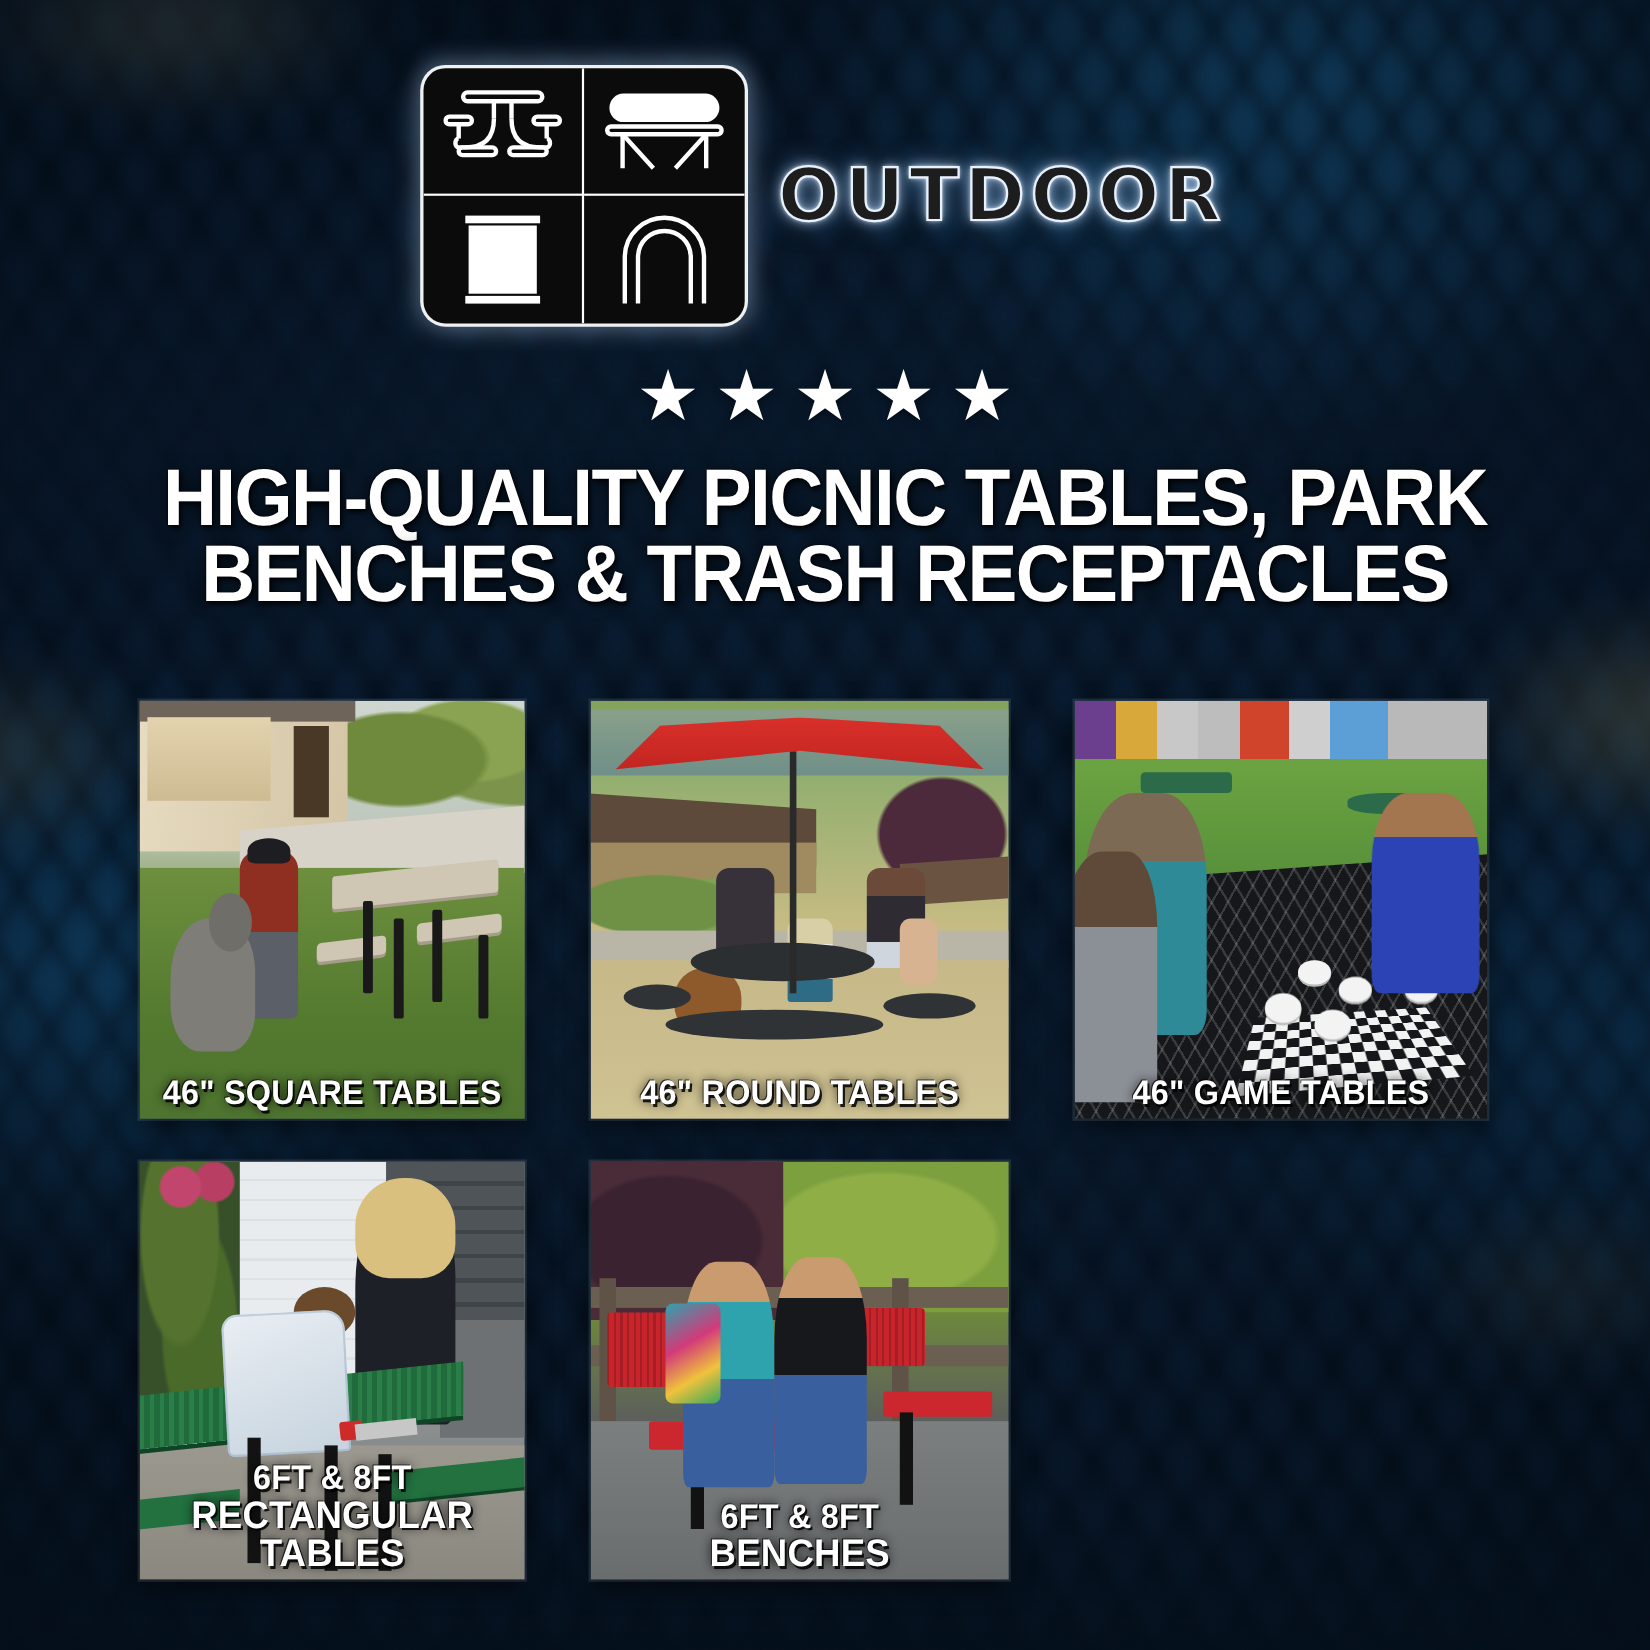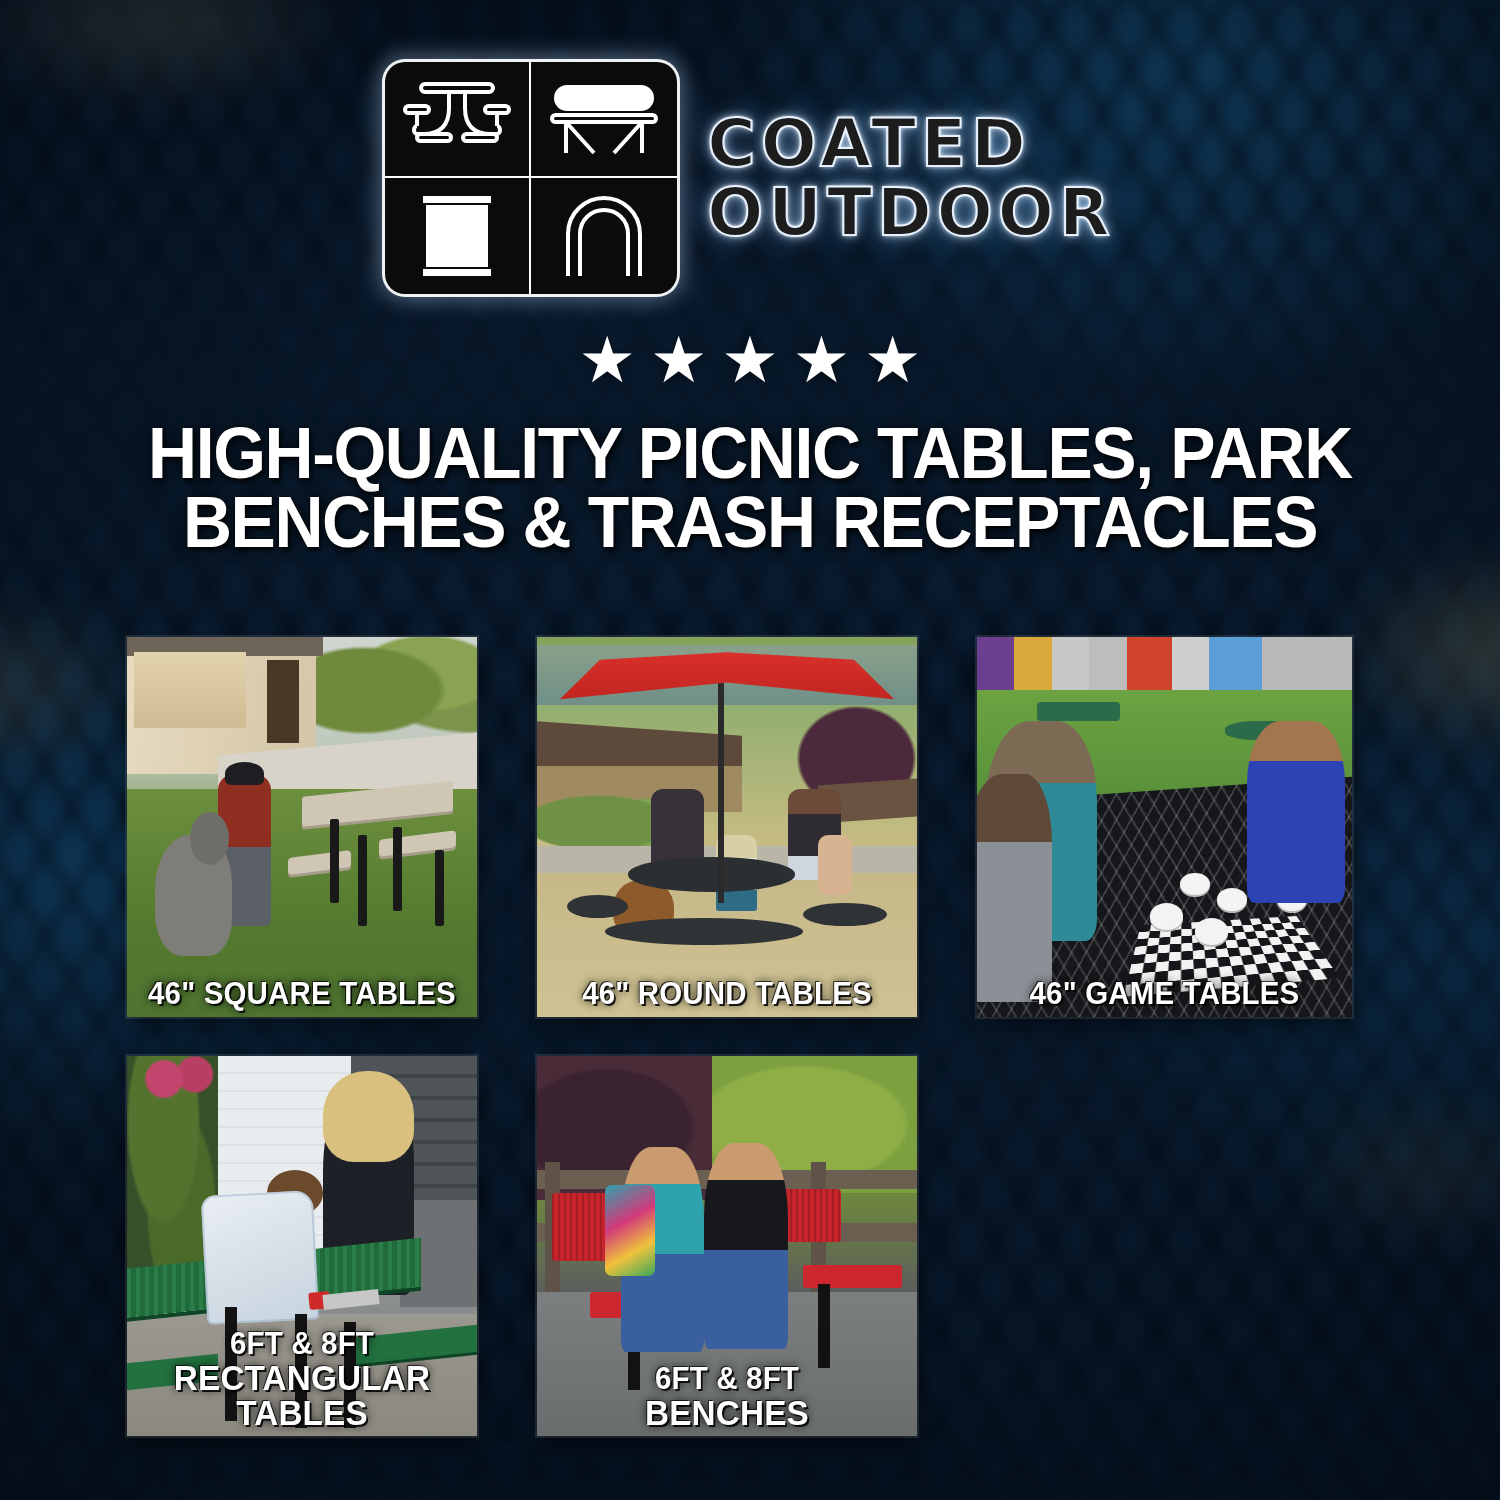--- a/index.html
+++ b/index.html
@@ -335,21 +335,20 @@
           <svg width="92" height="92" viewBox="0 0 92 92">
             <g fill="none" stroke="#ffffff" stroke-width="4">
               <path d="M10 86 V44 C10 22 28 8 46 8 C64 8 82 22 82 44 V86"></path>
               <path d="M22 86 V44 C22 30 33 20 46 20 C59 20 70 30 70 44 V86"></path>
             </g>
           </svg>
         </div>
       </div>
 
       <div class="logo-text">
-        <div class="logo-line">COATED</div>
         <div class="logo-line">OUTDOOR</div>
       </div>
     </div>
 
     <div class="stars" id="star-row">
         <span class="star">★</span>
         <span class="star">★</span>
         <span class="star">★</span>
         <span class="star">★</span>
         <span class="star">★</span>

